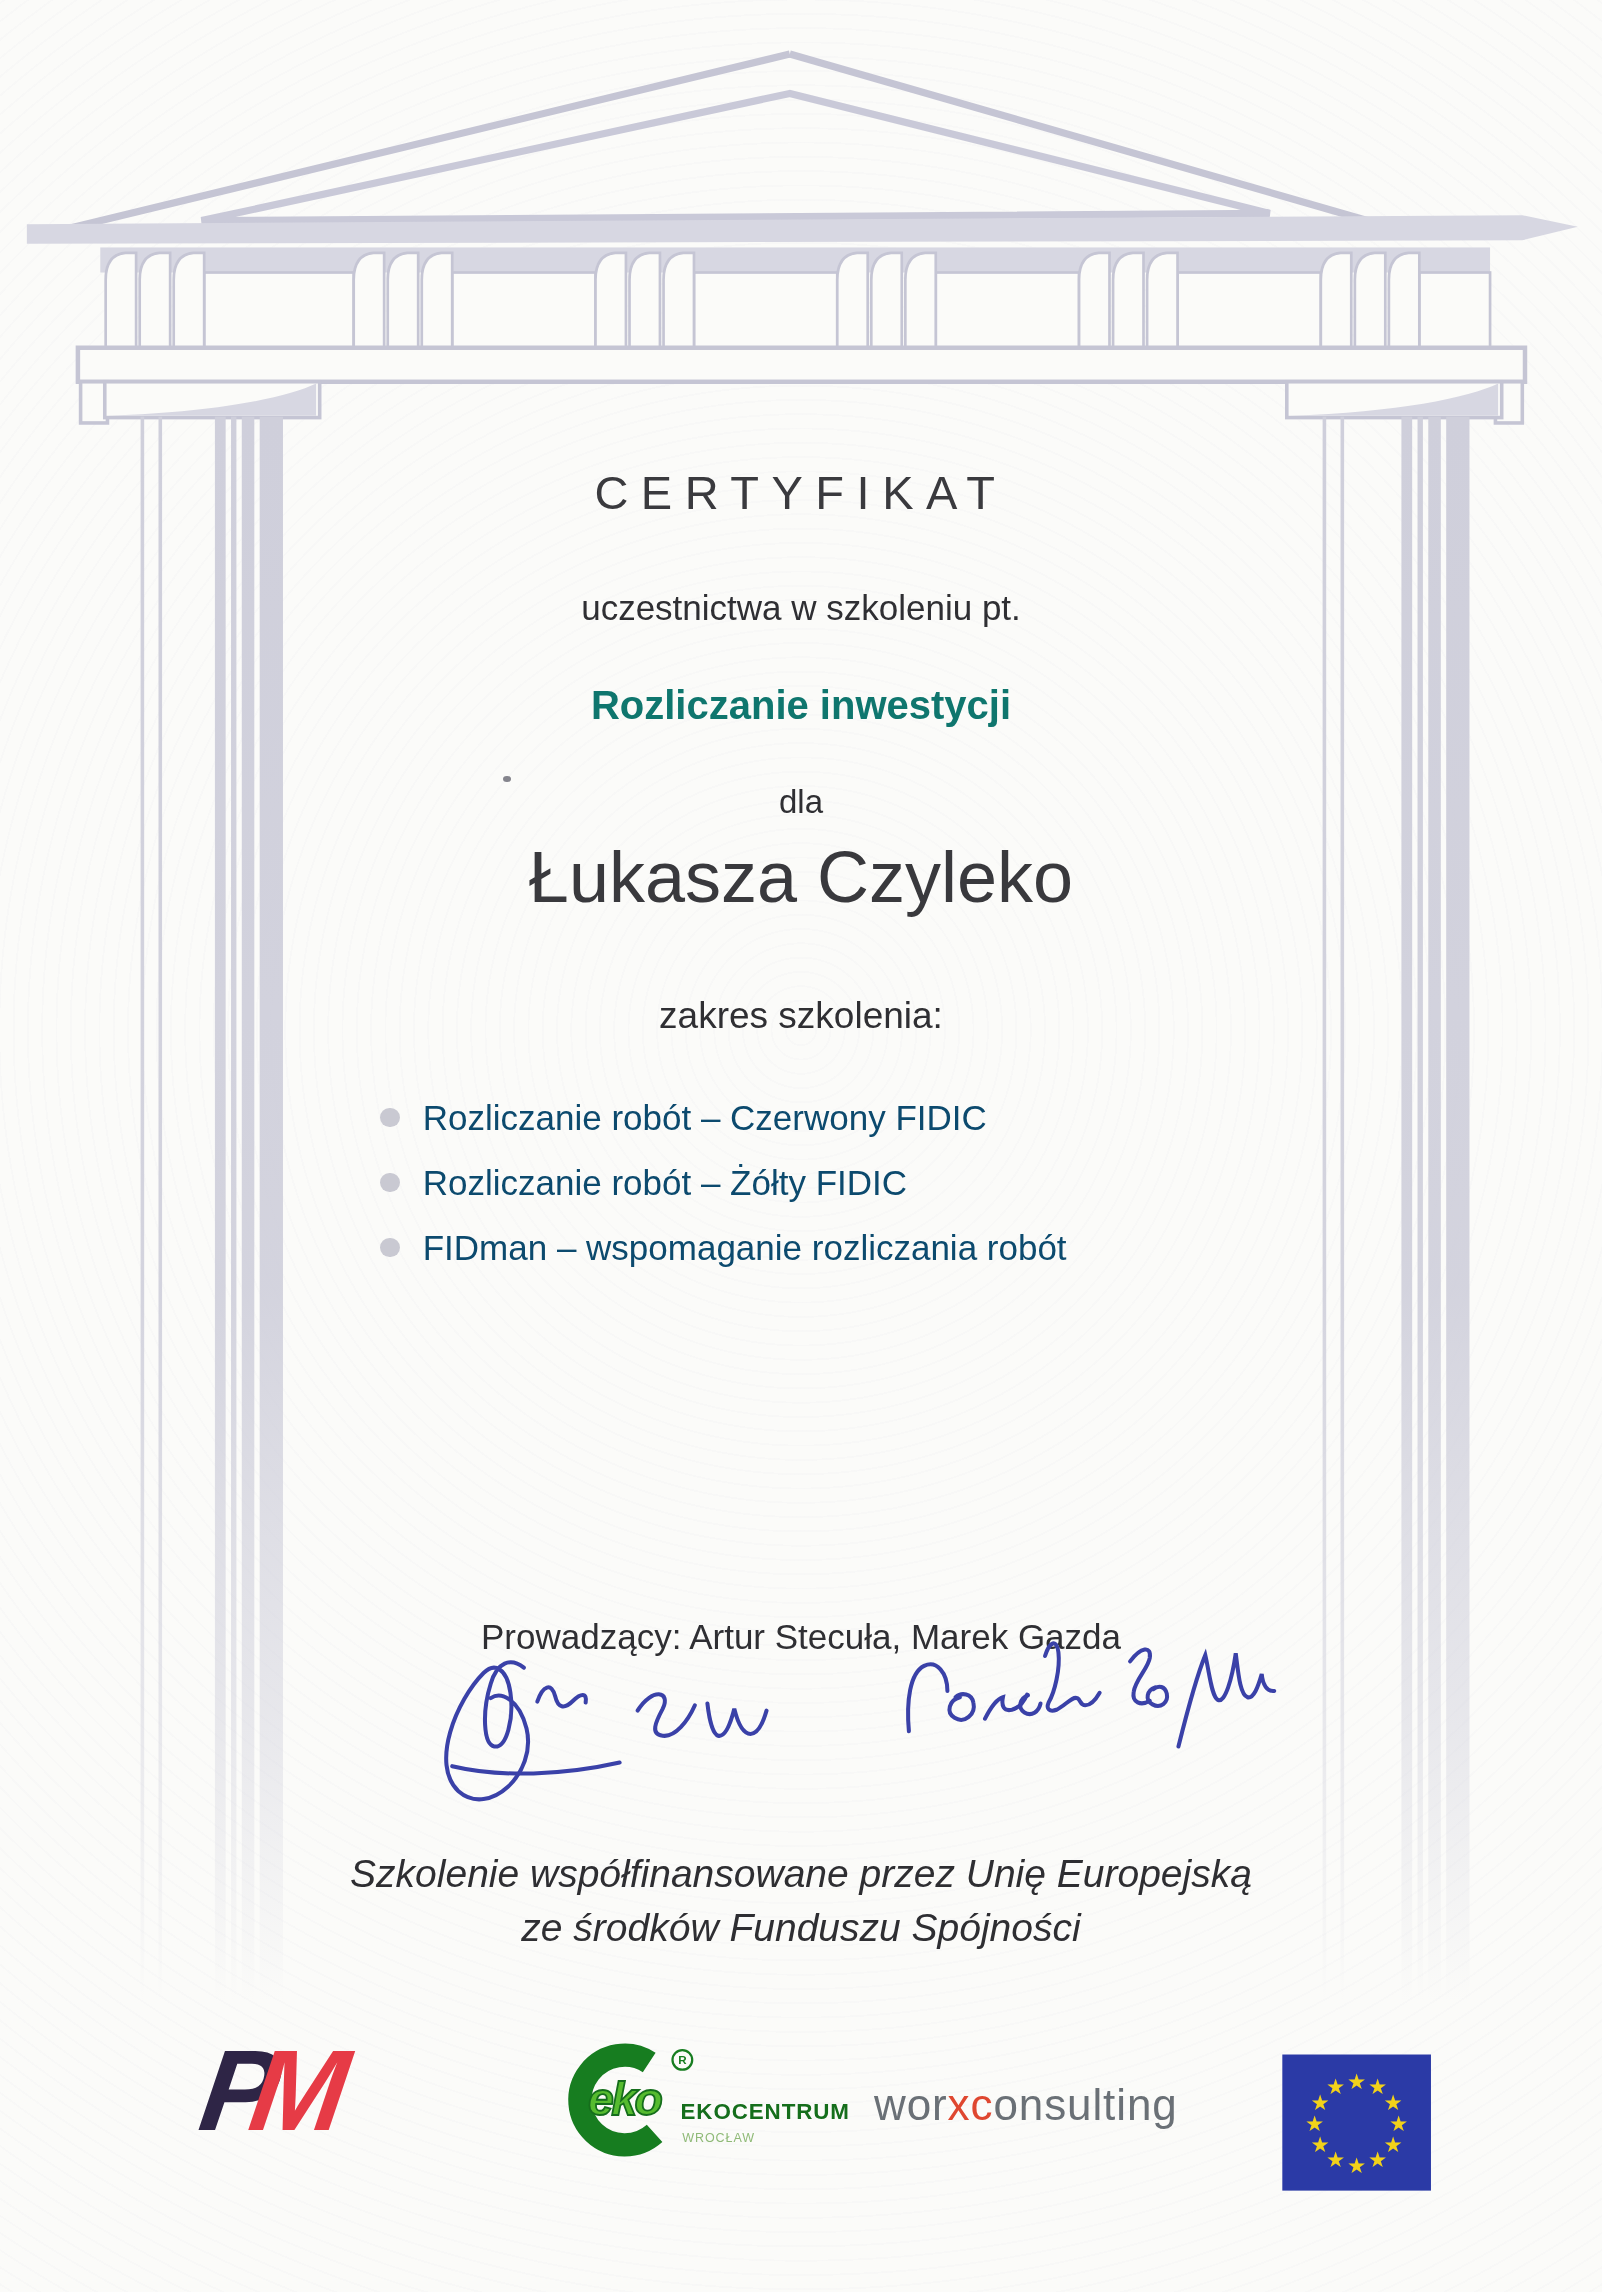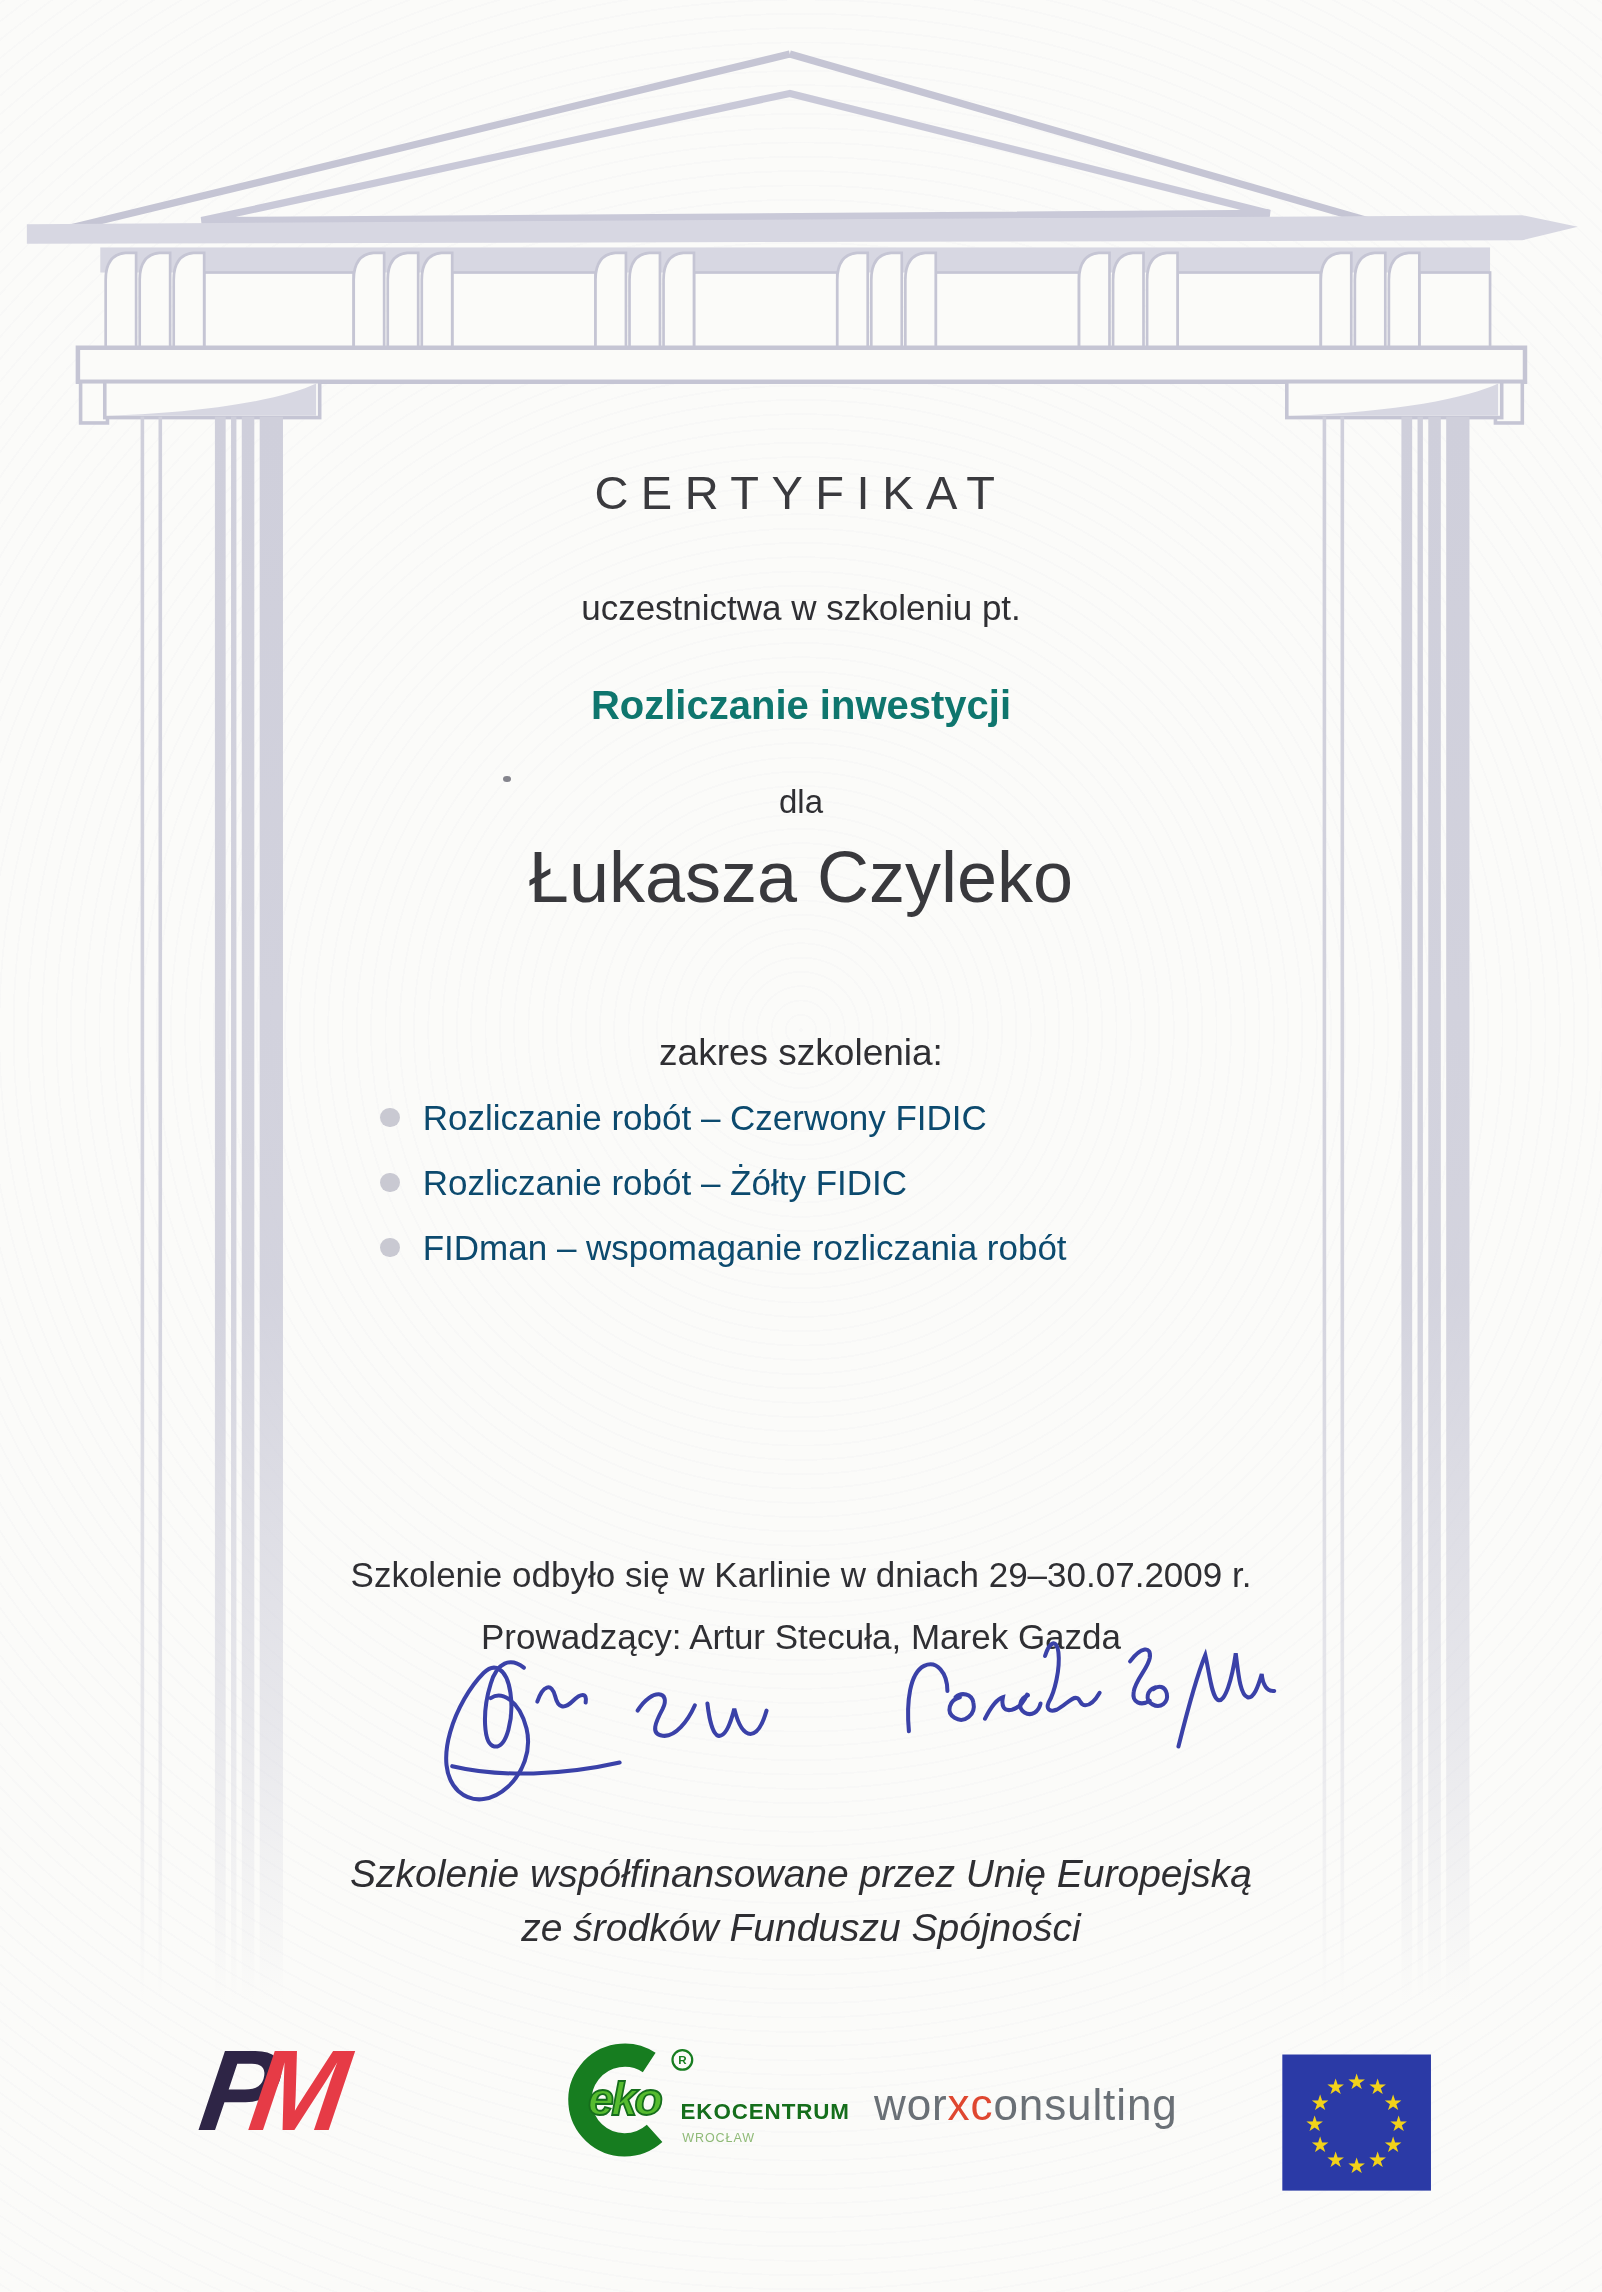--- a/index.html
+++ b/index.html
@@ -19,21 +19,21 @@
       repeating-radial-gradient(circle at 801px 1030px, rgba(190,190,210,.05) 0 1.8px, transparent 1.8px 14.3px);
     pointer-events:none;
   }
   svg.layer{position:absolute;inset:0;width:1602px;height:2293px;}
   .ctext{position:absolute;left:0;width:100%;text-align:center;line-height:1.15;white-space:nowrap;}
   .title   {top:466px;font-size:47px;letter-spacing:12.5px;color:#3a3a3e;}
   .subtitle{top:588px;font-size:35px;}
   .course  {top:682px;font-size:40px;font-weight:bold;color:#0f766e;}
   .dla     {top:783px;font-size:33px;}
   .name    {top:836px;font-size:72px;color:#39393d;}
-  .scope   {top:1032px;font-size:37px;text-align:center;}
+  .scope   {top:995px;font-size:37px;text-align:center;}
   .scope-list{position:absolute;left:380px;top:1085px;margin:0;padding:0;list-style:none;}
   .scope-list li{height:65px;display:flex;align-items:center;font-size:35px;color:#0c4a6e;}
   .bullet{width:19.7px;height:19.7px;border-radius:50%;background:#c9c9d2;margin-right:23px;flex:none;}
   .event   {top:1555px;font-size:35px;}
   .trainers{top:1617px;font-size:35px;}
   .fund1   {top:1852px;font-size:39px;font-style:italic;color:#2e2e32;}
   .fund2   {top:1906px;font-size:39px;font-style:italic;color:#2e2e32;}
   .speck{position:absolute;left:503px;top:776px;width:8px;height:6.3px;border-radius:50%;background:#85858d;}
 
   
@@ -148,21 +148,20 @@
     <li>
       <span class="bullet"></span>
       <span>Rozliczanie robót – Żółty FIDIC</span>
     </li>
     <li>
       <span class="bullet"></span>
       <span>FIDman – wspomaganie rozliczania robót</span>
     </li>
   </ul>
 
-  <div class="ctext event">Szkolenie odbyło się w Karlinie w dniach 29–30.07.2009 r.</div>
   <div class="ctext trainers">Prowadzący: Artur Stecuła, Marek Gazda</div>
   <div class="ctext fund1">Szkolenie współfinansowane przez Unię Europejską</div>
   <div class="ctext fund2">ze środków Funduszu Spójności</div>
 
   <svg class="layer" viewBox="0 0 1789 2560" aria-hidden="true">
 
     <g fill="none" stroke="#3a41a8" stroke-width="4.5" stroke-linecap="round">
       <path d="M585,1862 C570,1850 555,1856 548,1880 C538,1912 540,1948 552,1950 C566,1952 574,1918 570,1890 C566,1862 552,1856 540,1868 C510,1898 480,1970 512,2000 C546,2030 600,1980 588,1930 C580,1898 560,1888 548,1896"></path>
       <path d="M505,1972 C560,1985 630,1982 692,1968"></path>
       <path d="M600,1900 c6,-18 16,-22 20,-6 c3,13 10,15 20,5 c8,-8 16,-10 14,2"></path>

